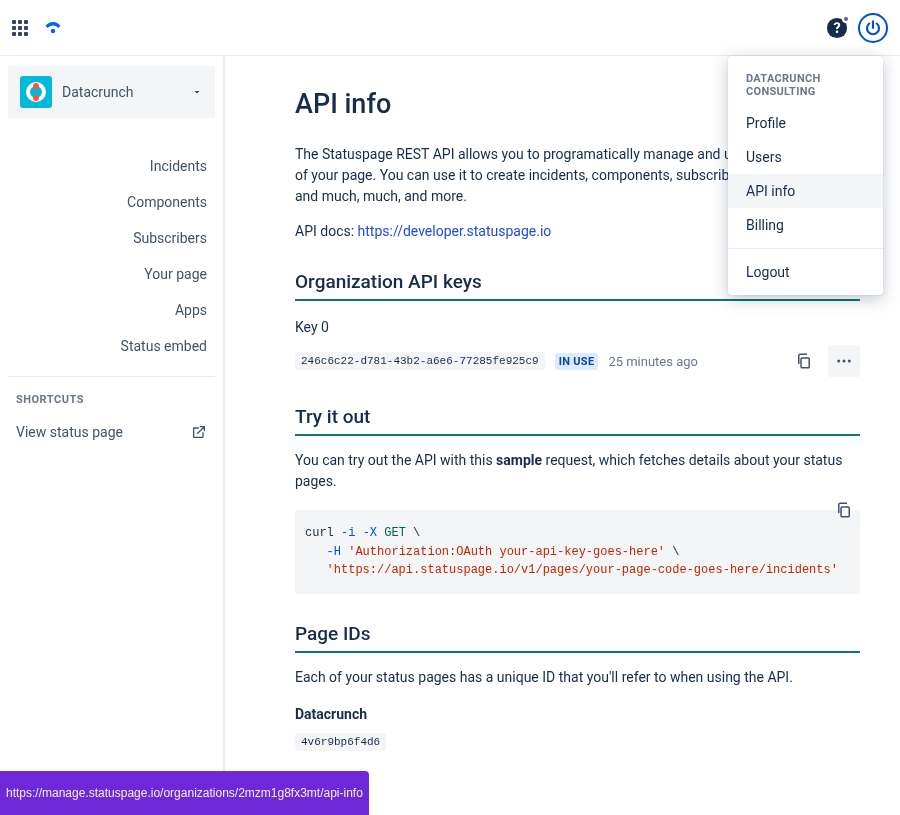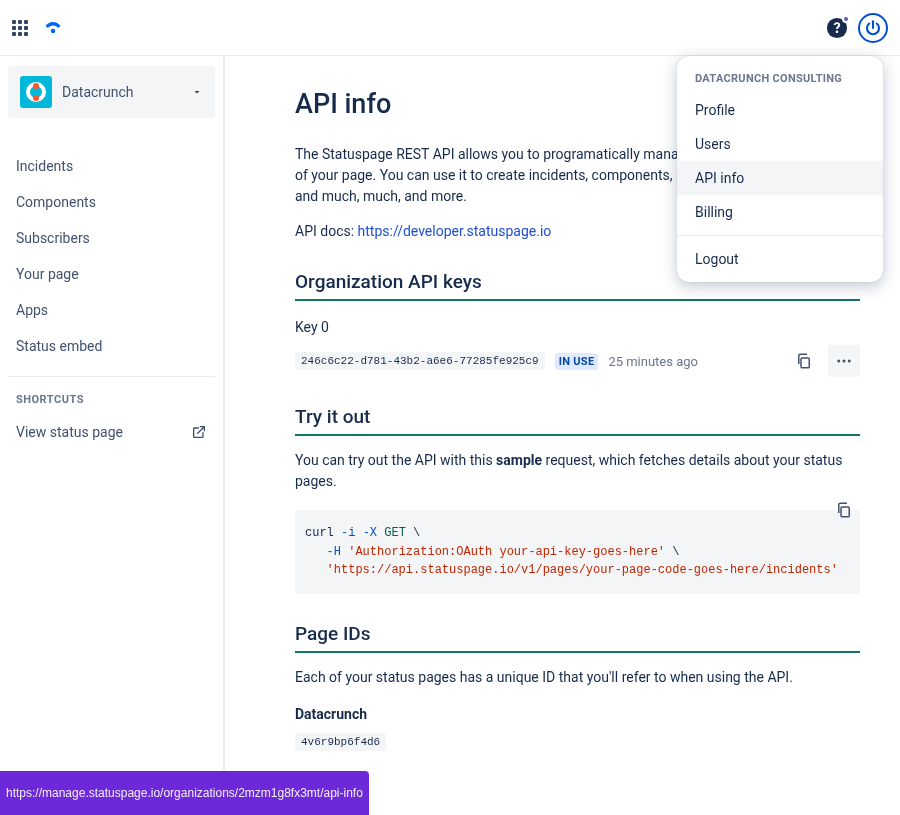--- a/index.html
+++ b/index.html
@@ -21,21 +21,21 @@
     .sidebar { width: 225px; border-right: 2px solid #ebecf0; padding: 10px 8px 12px 8px; display:flex; flex-direction:column; }
     .page-selector { display:flex; align-items:center; gap:10px; padding:10px 12px; border-radius:3px; background:#F4F5F7; margin-bottom: 30px; }
     .page-logo { width:32px; height:32px; border-radius:3px; background:#00B8D9; position:relative; display:flex; align-items:center; justify-content:center; }
     .page-logo-ring { width:20px; height:20px; border-radius:50%; border:4px solid #fff; position:relative; }
     .page-logo-ring::before, .page-logo-ring::after { content:''; position:absolute; background:#FF5630; }
     .page-logo-ring::before { width:6px; height:6px; border-radius:50%; top:-3px; left:50%; transform:translateX(-50%); }
     .page-logo-ring::after { width:6px; height:6px; border-radius:50%; bottom:-3px; left:50%; transform:translateX(-50%); }
     .page-name { flex:1; color:#42526E; font-size:14px; }
     .chevron { color:#344563; }
 
-    .nav-item { padding: 10px 8px; font-size:14px; color:#42526E; border-radius:3px; cursor:pointer; }
+    .nav-item { padding: 10px 8px; font-size:14px; color:#42526E; border-radius:3px; cursor:pointer;text-align:right; }
 
     .shortcuts-hr { border:none; border-top:1px solid #ebecf0; margin: 12px 0 16px 0; }
     .shortcuts-label { font-size:11px; letter-spacing:0.5px; font-weight:700; color:#6B778C; padding: 0 8px 12px 8px; }
     .shortcut-item { display:flex; align-items:center; justify-content:space-between; padding:6px 8px; font-size:14px; color:#42526E; cursor:pointer; border-radius:3px; }
 
     .content { flex:1; padding: 32px 40px 20px 70px; overflow:auto; position:relative; }
     h1 { font-size: 27px; font-weight:500; color:#172B4D; margin-bottom: 24px; }
     h2 { font-size: 19px; font-weight:500; color:#172B4D; margin-top: 28px; padding-bottom: 6px; border-bottom: 2px solid #0f766e; }
     p { font-size:14px; color:#172B4D; line-height:1.5; margin:14px 0; }
     a { color:#1d4ed8; text-decoration:none; }
@@ -54,21 +54,21 @@
     .code-block-wrapper { position:relative; margin-top:18px; }
     .code-copy { position:absolute; top:-16px; right:0; }
     .code-block { background:#F4F5F7; padding:14px 10px; border-radius:3px; font-family: SFMono-Regular, Consolas, "Liberation Mono", monospace; font-size:12px; color:#172B4D; white-space:pre; line-height:1.55; overflow-x:auto; }
     .c-blue { color:#0052CC; }
     .c-green { color:#006644; }
     .c-orange { color:#BF2600; }
 
     .page-id-block { margin-top:18px; }
     .page-id-name { font-size:14px; font-weight:700; margin-bottom:8px; }
 
-    .dropdown { position:absolute; top:56px; right:17px; width:206px; background:#fff; border-radius:12px; box-shadow: 0 4px 16px rgba(9,30,66,0.25), 0 0 1px rgba(9,30,66,0.3); z-index:100; padding: 6px 0; }
+    .dropdown { position:absolute; top:56px; right:17px; width:155px; background:#fff; border-radius:3px; box-shadow: 0 4px 16px rgba(9,30,66,0.25), 0 0 1px rgba(9,30,66,0.3); z-index:100; padding: 6px 0; }
     .dropdown-header { font-size:11px; font-weight:700; color:#6B778C; padding: 10px 18px 8px 18px; letter-spacing:0.3px; }
     .dropdown-item { font-size:14px; color:#172B4D; padding: 9px 18px; cursor:pointer; }
     .dropdown-item.active { background:#F4F5F7; }
     .dropdown-divider { height:1px; background:#ebecf0; margin:6px 0; }
 
     .status-url { position:absolute; bottom:0; left:0; background:#6d28d9; color:#f0f0f0; font-size:12px; padding:15px 6px; border-top-right-radius:4px; font-family: Arial, sans-serif; }
 
     .icon-svg { display:block; }
   </style>
 </head>

